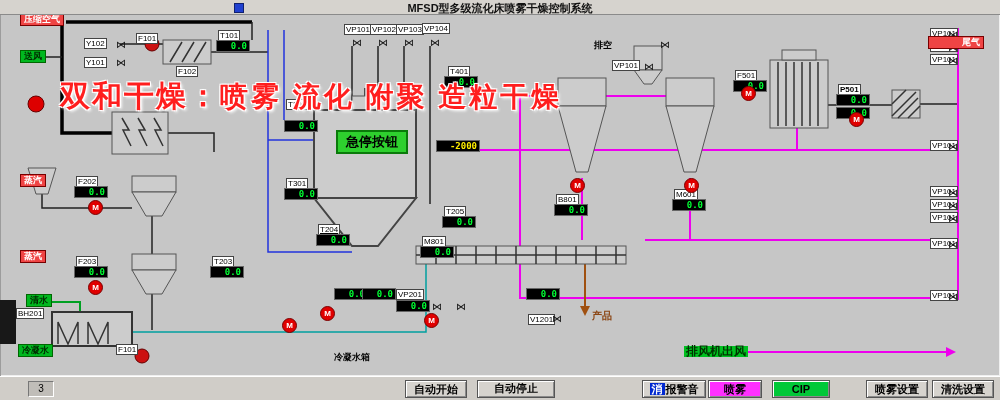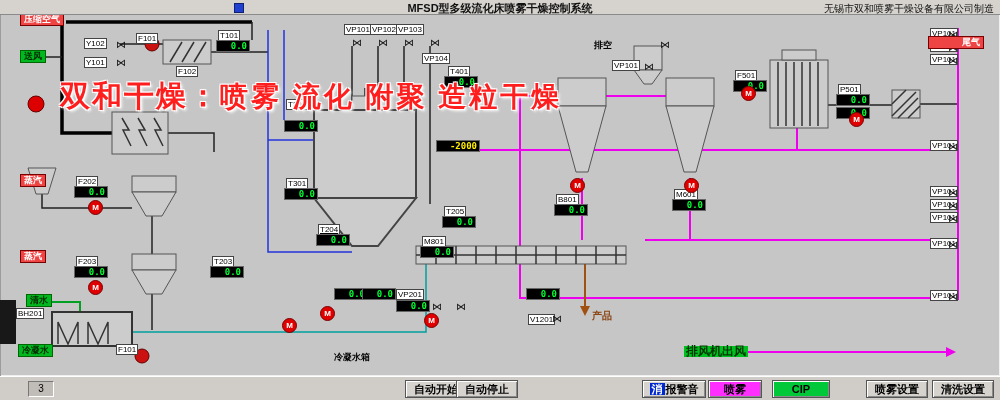--- a/index.html
+++ b/index.html
@@ -53,37 +53,36 @@
              border-top:1px solid #fff;z-index:60;}
   .pagebox{position:absolute;left:28px;top:4px;width:24px;height:14px;background:#c0bdb8;
            border:1px solid;border-color:#777 #fff #fff #777;font-size:10px;text-align:center;line-height:13px;color:#000;}
   .statusbar{position:absolute;left:68px;top:3px;width:328px;height:17px;background:#0000a0;
              color:#00ff44;font-weight:bold;font-size:12px;text-align:center;line-height:17px;letter-spacing:8px;}
   .btn{position:absolute;top:3px;height:18px;background:#d6d3ce;color:#000;
        border:1px solid #555;box-shadow:inset 1px 1px 0 #fff,inset -1px -1px 0 #8a8a8a;
        font-size:11px;font-weight:bold;font-family:"Liberation Sans",sans-serif;
        line-height:15px;text-align:center;padding:0;cursor:pointer;}
   .btn-auto-start{left:405px;width:62px;}
-  .btn-auto-stop{left:456px;width:62px;}
+  .btn-auto-stop{left:477px;width:78px;font-family:Liberation Mono, monospace;}
   .btn-mute{left:642px;width:64px;}
   .btn-mute .mute-prefix{background:#0028d0;color:#fff;padding:0 2px;margin-right:1px;}
   .btn-spray{left:708px;width:54px;background:#ff30ff;}
   .btn-cip{left:772px;width:58px;background:#00c838;}
   .btn-spray-set{left:866px;width:62px;}
   .btn-clean-set{left:932px;width:62px;}
 </style>
 </head>
 <body>
 
 <div id="screen">
 
   <div class="titlebar">
     <span class="app-icon"></span>
     <span class="title">MFSD型多级流化床喷雾干燥控制系统</span>
-    <span class="maker">无锡市双和喷雾干燥设备有限公司制造</span>
   </div>
 
   <div class="diagram"></div>
 
   <svg class="pipes" width="1000" height="400">
 
     <g stroke="#000" stroke-width="3.5" fill="none">
       <path d="M66,22 H252"></path>
       <path d="M62,22 V133 H112"></path>
     </g>
@@ -180,30 +179,30 @@
 
     <circle cx="152" cy="44" r="7" fill="#cc1111" stroke="#660000"></circle>
     <circle cx="142" cy="356" r="7" fill="#cc1111" stroke="#660000"></circle>
     <circle cx="36" cy="104" r="8" fill="#dd0000" stroke="#660000"></circle>
   </svg>
 
   <div id="diagram-items">
       <div class="tag" style="left: 344px; top: 24px;">VP101</div>
       <div class="tag" style="left: 370px; top: 24px;">VP102</div>
       <div class="tag" style="left: 396px; top: 24px;">VP103</div>
-      <div class="tag" style="left: 422px; top: 37px; margin-top: 16px;">VP104</div>
+      <div class="tag" style="left: 422px; top: 7px; margin-top: 16px;">VP104</div>
       <div class="tag" style="left: 84px; top: 38px;">Y102</div>
       <div class="tag" style="left: 84px; top: 57px;">Y101</div>
       <div class="tag" style="left: 136px; top: 33px;">F101</div>
       <div class="tag" style="left: 176px; top: 66px;">F102</div>
       <div class="tag" style="left: 218px; top: 30px;">T101</div>
       <div class="tag" style="left: 448px; top: 66px;">T401</div>
       <div class="tag" style="left: 612px; top: 60px;">VP101</div>
       <div class="tag" style="left: 735px; top: 70px;">F501</div>
-      <div class="tag" style="left: 838px; top: 84px;">P501</div>
+      <div class="tag" style="left: 838px; top: 84px; font-weight: bold;">P501</div>
       <div class="tag" style="left: 286px; top: 99px;">T201</div>
       <div class="tag" style="left: 286px; top: 178px;">T301</div>
       <div class="tag" style="left: 76px; top: 176px;">F202</div>
       <div class="tag" style="left: 76px; top: 256px;">F203</div>
       <div class="tag" style="left: 212px; top: 256px;">T203</div>
       <div class="tag" style="left: 318px; top: 224px; text-decoration: underline;">T204</div>
       <div class="tag" style="left: 444px; top: 206px;">T205</div>
       <div class="tag" style="left: 422px; top: 236px;">M801</div>
       <div class="tag" style="left: 556px; top: 194px;">B801</div>
       <div class="tag" style="left: 674px; top: 189px;">M601</div>
@@ -275,20 +274,21 @@
       <div class="flabel fl-red" style="left: 20px; top: 250px;">蒸汽</div>
       <div class="flabel fl-green" style="left: 26px; top: 294px;">清水</div>
       <div class="flabel fl-green" style="left: 18px; top: 344px;">冷凝水</div>
       <div class="flabel fl-plain" style="left: 594px; top: 40px;">排空</div>
       <div class="flabel fl-red" style="left: 928px; top: 36px; padding-left: 33px;">尾气</div>
       <div class="flabel fl-brown" style="left: 592px; top: 310px;">产品</div>
       <div class="flabel fl-plain" style="left: 334px; top: 352px;">冷凝水箱</div>
       <div class="flabel fl-gtext" style="left: 684px; top: 346px;">排风机出风</div>
     </div>
 
+  <button class="estop">急停按钮</button>
 
   <div class="watermark">
     <span class="wm-brand">双和干燥：</span><span class="wm-slogan">喷雾 流化 附聚 造粒干燥</span>
   </div>
 
   <div class="bottombar">
     <div class="pagebox">3</div>
     <button class="btn btn-auto-start">自动开始</button>
     <button class="btn btn-auto-stop">自动停止</button>
     <button class="btn btn-mute"><span class="mute-prefix">消</span><span>报警音</span></button>

